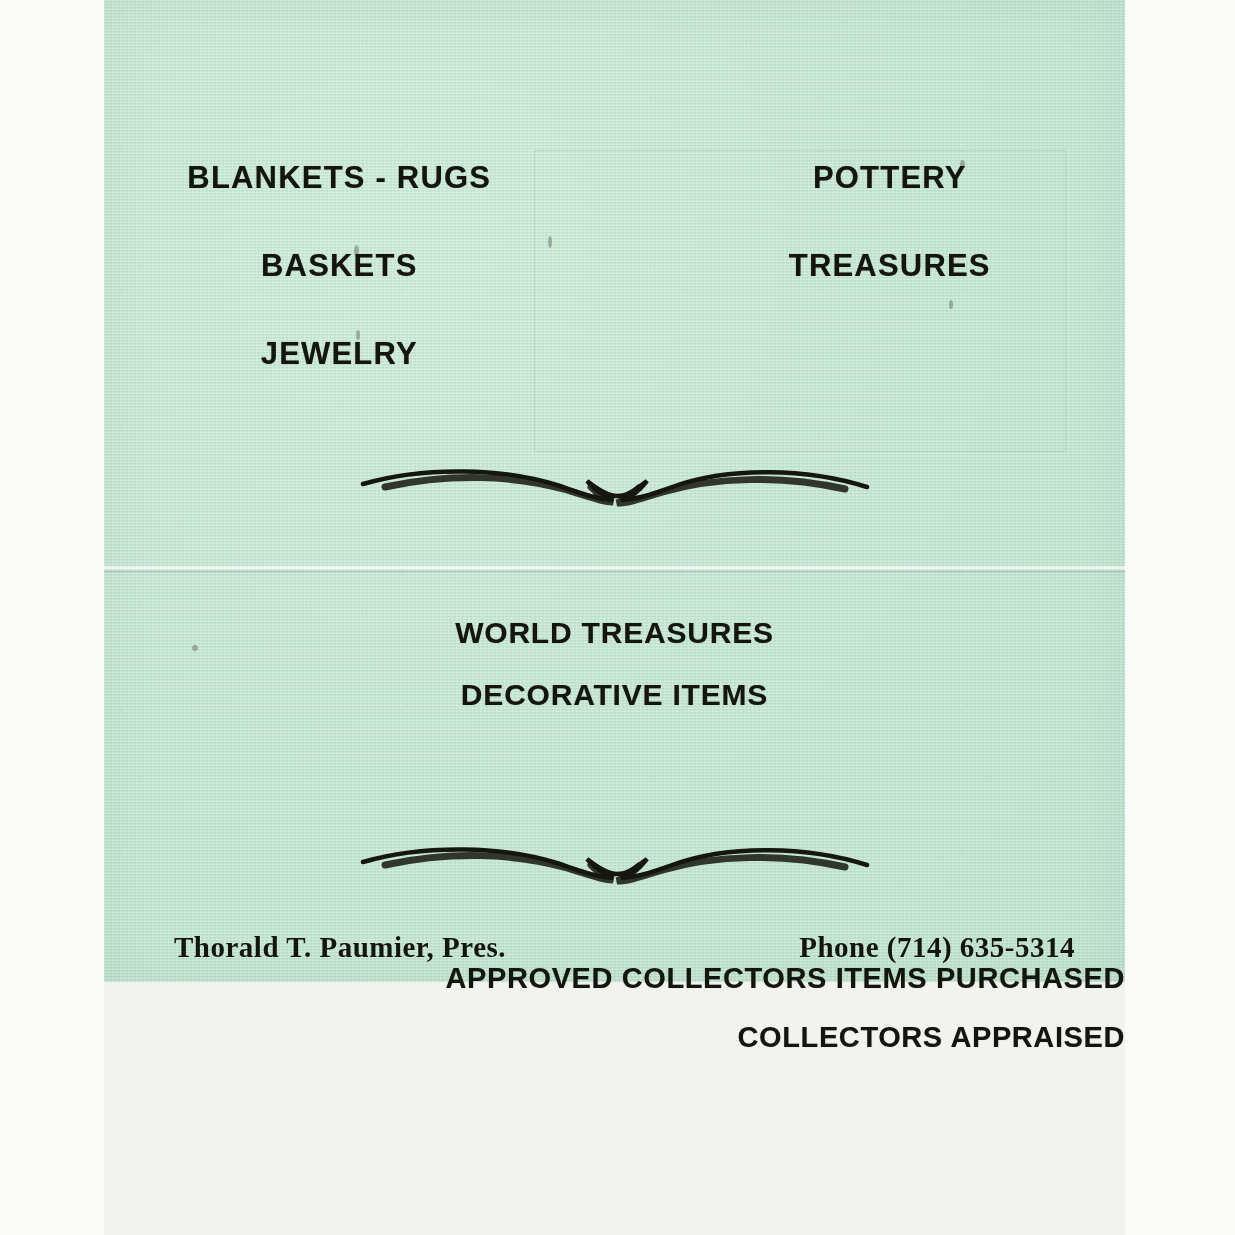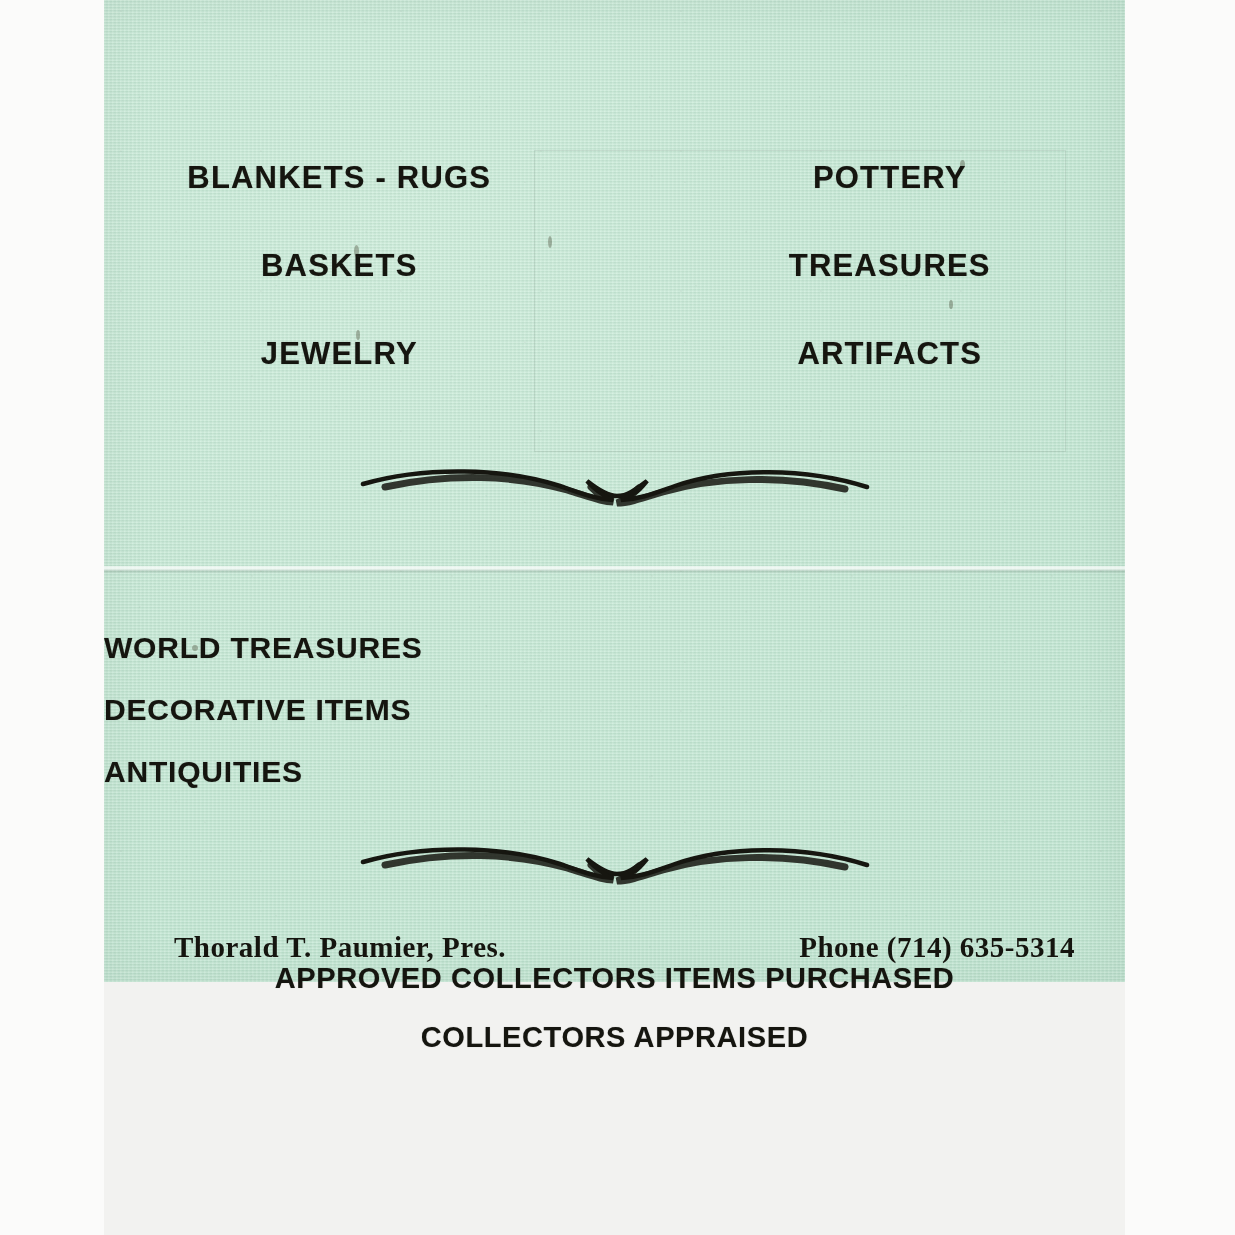--- a/index.html
+++ b/index.html
@@ -133,42 +133,42 @@
     display: flex;
     justify-content: center;
   }
   .divider svg { display: block; }
   .divider-1 { top: 462px; }
   .divider-2 { top: 840px; }
 
   
   .middle {
     position: absolute;
-    top: 631px;
-    left: 0;
-    right: 0;
-    text-align: left;
+    top: 616px;
+    left: 0;
+    right: 0;
+    text-align: center;
   }
   .middle .line {
     font-size: 30px;
     font-weight: 700;
     letter-spacing: 0.8px;
     margin-bottom: 28px;
     white-space: nowrap;
     text-shadow: 0 0 1px rgba(0,0,0,0.3);
   }
   .middle .line.wide { font-size: 30px; letter-spacing: 0.2px; }
 
   
   .services {
     position: absolute;
     top: 962px;
     left: 0;
     right: 0;
-    text-align: center;
+    text-align: right;
   }
   .services .line {
     font-size: 29px;
     font-weight: 700;
     letter-spacing: 0.6px;
     margin-bottom: 26px;
     white-space: nowrap;
     text-shadow: 0 0 1px rgba(0,0,0,0.3);
   }
 
@@ -228,40 +228,38 @@
 
       <div class="cols">
         <div class="col left">
           <div class="row">BLANKETS - RUGS</div>
           <div class="row">BASKETS</div>
           <div class="row">JEWELRY</div>
         </div>
         <div class="col right">
           <div class="row">POTTERY</div>
           <div class="row">TREASURES</div>
-          <div class="row">ARTIFACTS</div>
         </div>
       </div>
 
       <div class="divider divider-1">
         <svg width="520" height="48" viewBox="0 0 520 48">
           <path d="M8,22 C70,4 150,6 205,24 C225,31 240,37 258,38 C243,31 238,25 232,19
                    C246,30 254,34 262,34 C272,34 280,28 292,19
                    C286,27 280,32 266,38 C286,37 300,31 320,24 C375,5 452,6 512,25" fill="none" stroke="#161610" stroke-width="4.5" stroke-linecap="round"></path>
           <path d="M30,25 C95,11 160,13 212,28 C238,36 248,40 258,40
                    C248,36 242,31 236,25" fill="none" stroke="#161610" stroke-width="7" stroke-linecap="round" opacity="0.85"></path>
           <path d="M490,27 C425,13 360,15 308,30 C282,38 272,41 262,41
                    C272,37 278,32 284,26" fill="none" stroke="#161610" stroke-width="7" stroke-linecap="round" opacity="0.85"></path>
         </svg>
       </div>
 
       <div class="middle">
         <div class="line">WORLD TREASURES</div>
         <div class="line">DECORATIVE  ITEMS</div>
-        <div class="line">ANTIQUITIES</div>
       </div>
 
       <div class="divider divider-2">
         <svg width="520" height="48" viewBox="0 0 520 48">
           <path d="M8,22 C70,4 150,6 205,24 C225,31 240,37 258,38 C243,31 238,25 232,19
                    C246,30 254,34 262,34 C272,34 280,28 292,19
                    C286,27 280,32 266,38 C286,37 300,31 320,24 C375,5 452,6 512,25" fill="none" stroke="#161610" stroke-width="4.5" stroke-linecap="round"></path>
           <path d="M30,25 C95,11 160,13 212,28 C238,36 248,40 258,40
                    C248,36 242,31 236,25" fill="none" stroke="#161610" stroke-width="7" stroke-linecap="round" opacity="0.85"></path>
           <path d="M490,27 C425,13 360,15 308,30 C282,38 272,41 262,41

